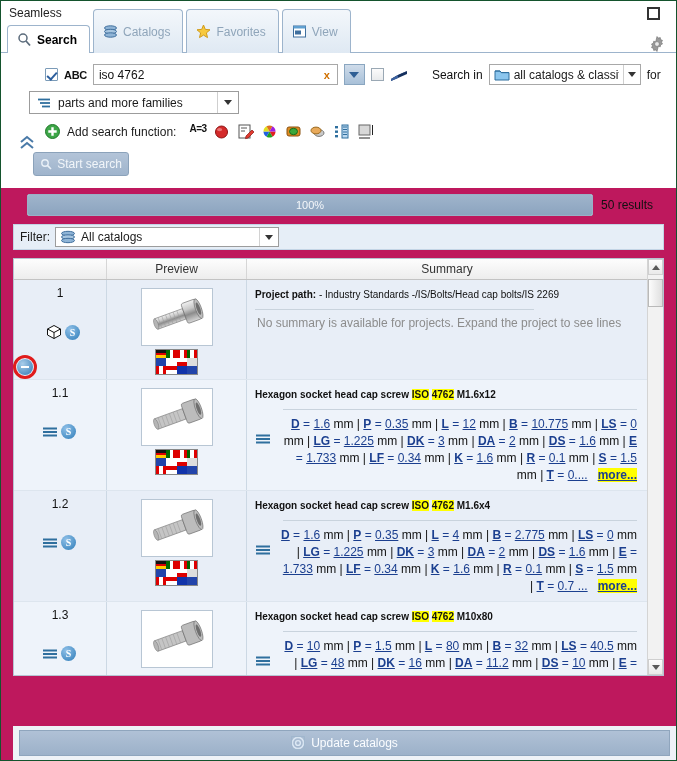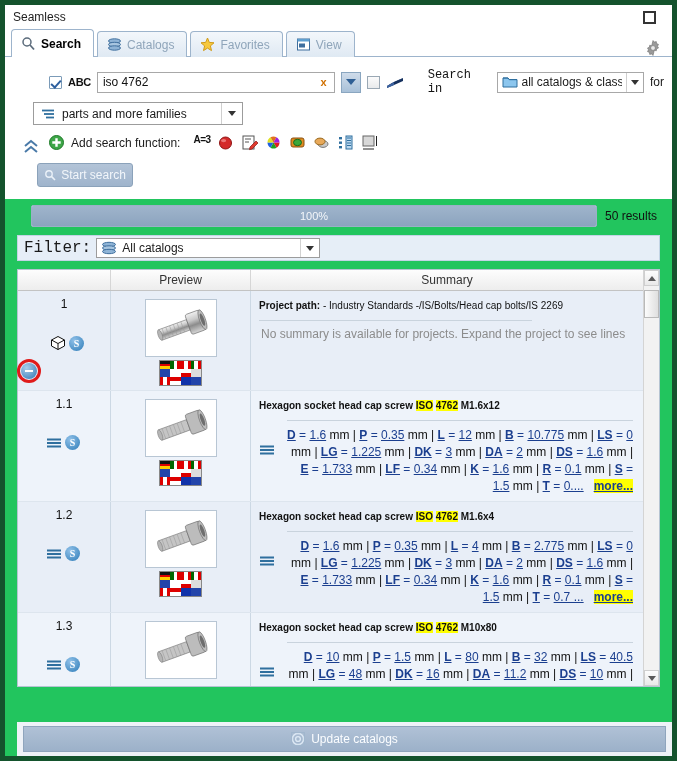--- a/index.html
+++ b/index.html
@@ -8,22 +8,22 @@
     width: 677px; height: 761px;
     background: #ffffff;
     font-family: "Liberation Sans", sans-serif;
     font-size: 12px;
     color: #1a1a1a;
     overflow: hidden;
   }
   .app {
     position: relative;
     width: 677px; height: 761px;
-    background: #22c55e;
-    border: 5px solid #14532d;
+    background: #be185d;
+    border: 1px solid #14532d;
     overflow: hidden;
   }
 
   
   .titlebar {
     height: 24px;
     display: flex; align-items: center;
     padding: 0 8px;
     background: #ffffff;
   }
@@ -43,21 +43,21 @@
     display: flex; align-items: flex-end;
     padding-left: 6px;
     background: #ffffff;
   }
   .tabstrip::after {
     content: ""; position: absolute; left: 0; right: 0; bottom: 0;
     height: 1px; background: #9db4cc;
   }
   .tab {
     position: relative;
-    height: 26px;
+    height: 44px;
     display: flex; align-items: center; gap: 5px;
     padding: 0 12px 0 9px;
     margin-right: 3px;
     border: 1px solid #9db4cc;
     border-bottom: none;
     border-radius: 4px 4px 0 0;
     background: linear-gradient(#f3f7fb, #dfe9f3);
     color: #8fa5ba;
     font-size: 12px;
     z-index: 1;
@@ -131,21 +131,21 @@
   .caret-d.sm {
     border-left-width: 4px; border-right-width: 4px; border-top-width: 5px;
     border-top-color: #333;
   }
   .chk-plain {
     width: 13px; height: 13px; border: 1px solid #9aa8b4;
     background: linear-gradient(#fbfbfb,#e8eaec);
   }
   .book-ico { width: 18px; height: 16px; position: relative; }
 
-  .searchin-lbl { font-size: 12px; color: #111; margin-left: 18px; font-family: Liberation Mono, monospace; }
+  .searchin-lbl { font-size: 12px; color: #111; margin-left: 18px; }
   .combo {
     height: 21px; width: 152px;
     border: 1px solid #a8a8a8; background: #fff;
     display: flex; align-items: center; gap: 4px;
     padding-left: 4px;
     overflow: hidden;
   }
   .combo .cval { flex: 1; white-space: nowrap; overflow: hidden; font-size: 12px; }
   .combo .arrowbox {
     width: 17px; height: 19px; flex: none;
@@ -211,21 +211,21 @@
 
   
   .filterbar {
     margin: 0 12px;
     height: 26px;
     background: #e6eef7;
     border: 1px solid #c3d4e5;
     display: flex; align-items: center;
     padding-left: 6px; gap: 5px;
   }
-  .filterbar .lbl { font-size: 16px; font-family: Liberation Mono, monospace; }
+  .filterbar .lbl { font-size: 12px; }
   .fcombo {
     width: 224px; height: 20px; background: #fff;
     border: 1px solid #9c9c9c;
     display: flex; align-items: center; gap: 5px; padding-left: 4px;
   }
   .fcombo .cval { flex: 1; font-size: 12px; }
   .fcombo .arrowbox {
     width: 19px; height: 18px; border-left: 1px solid #d2d2d2;
     display: flex; align-items: center; justify-content: center;
   }

